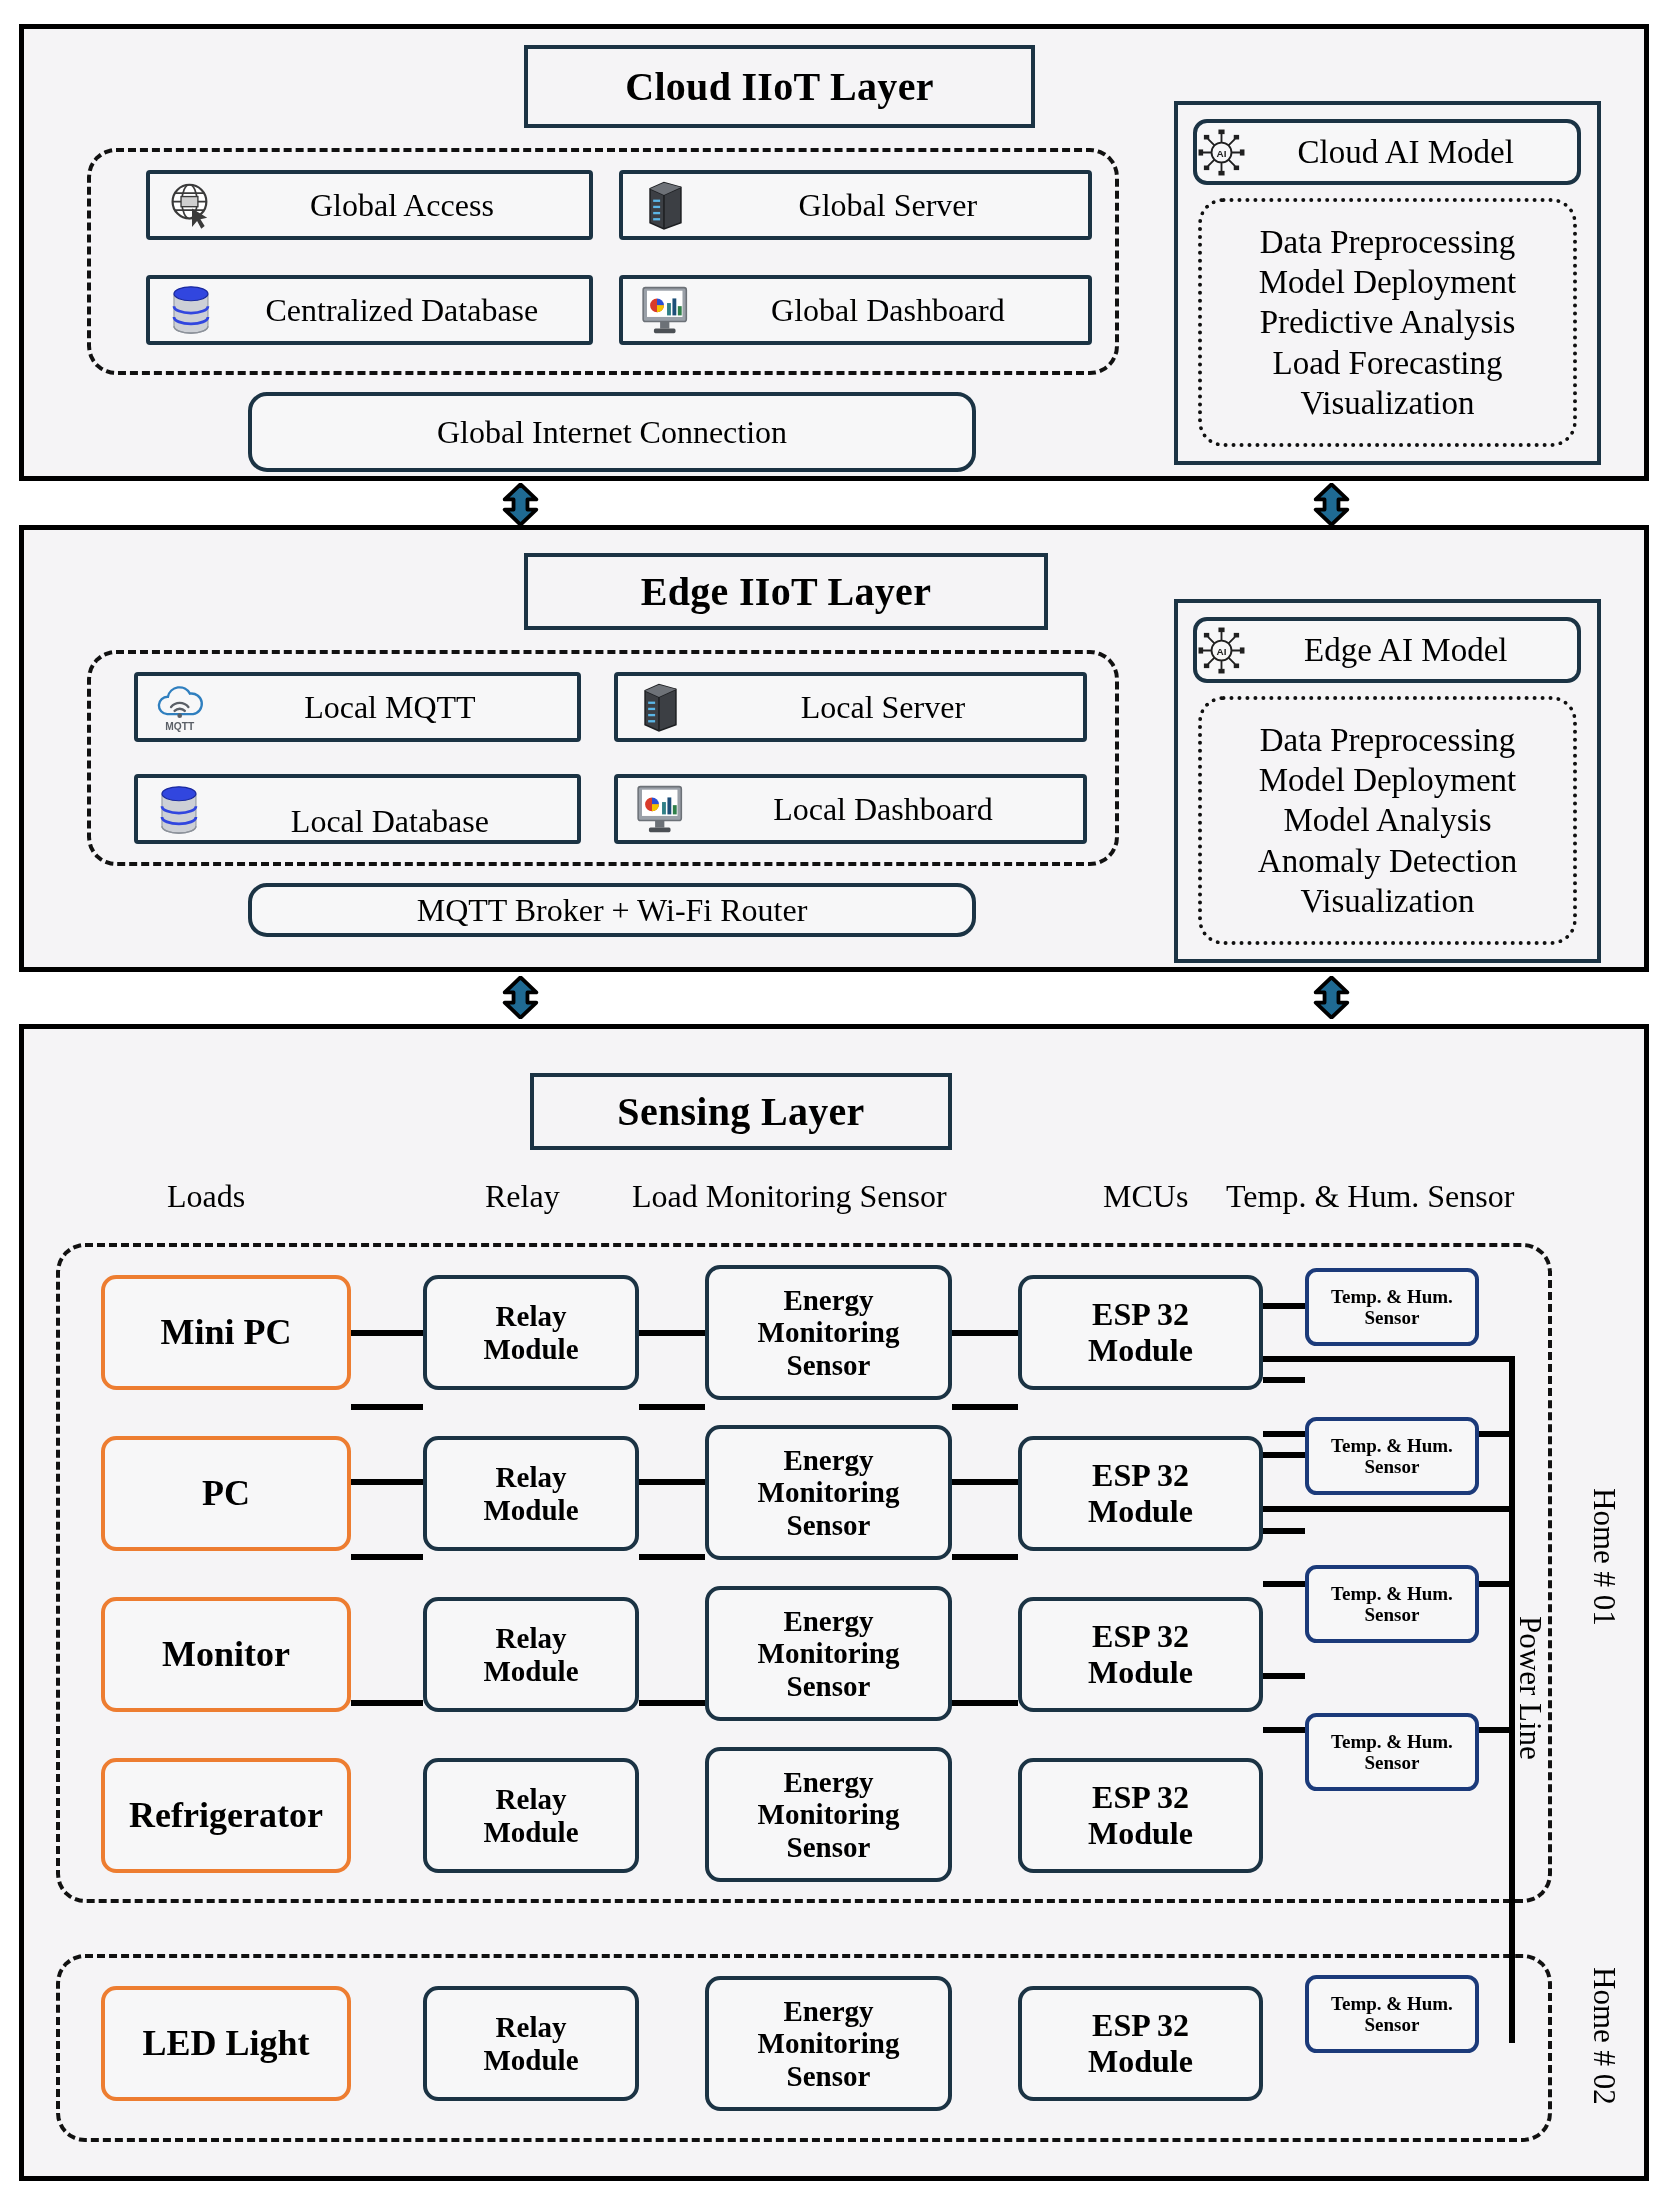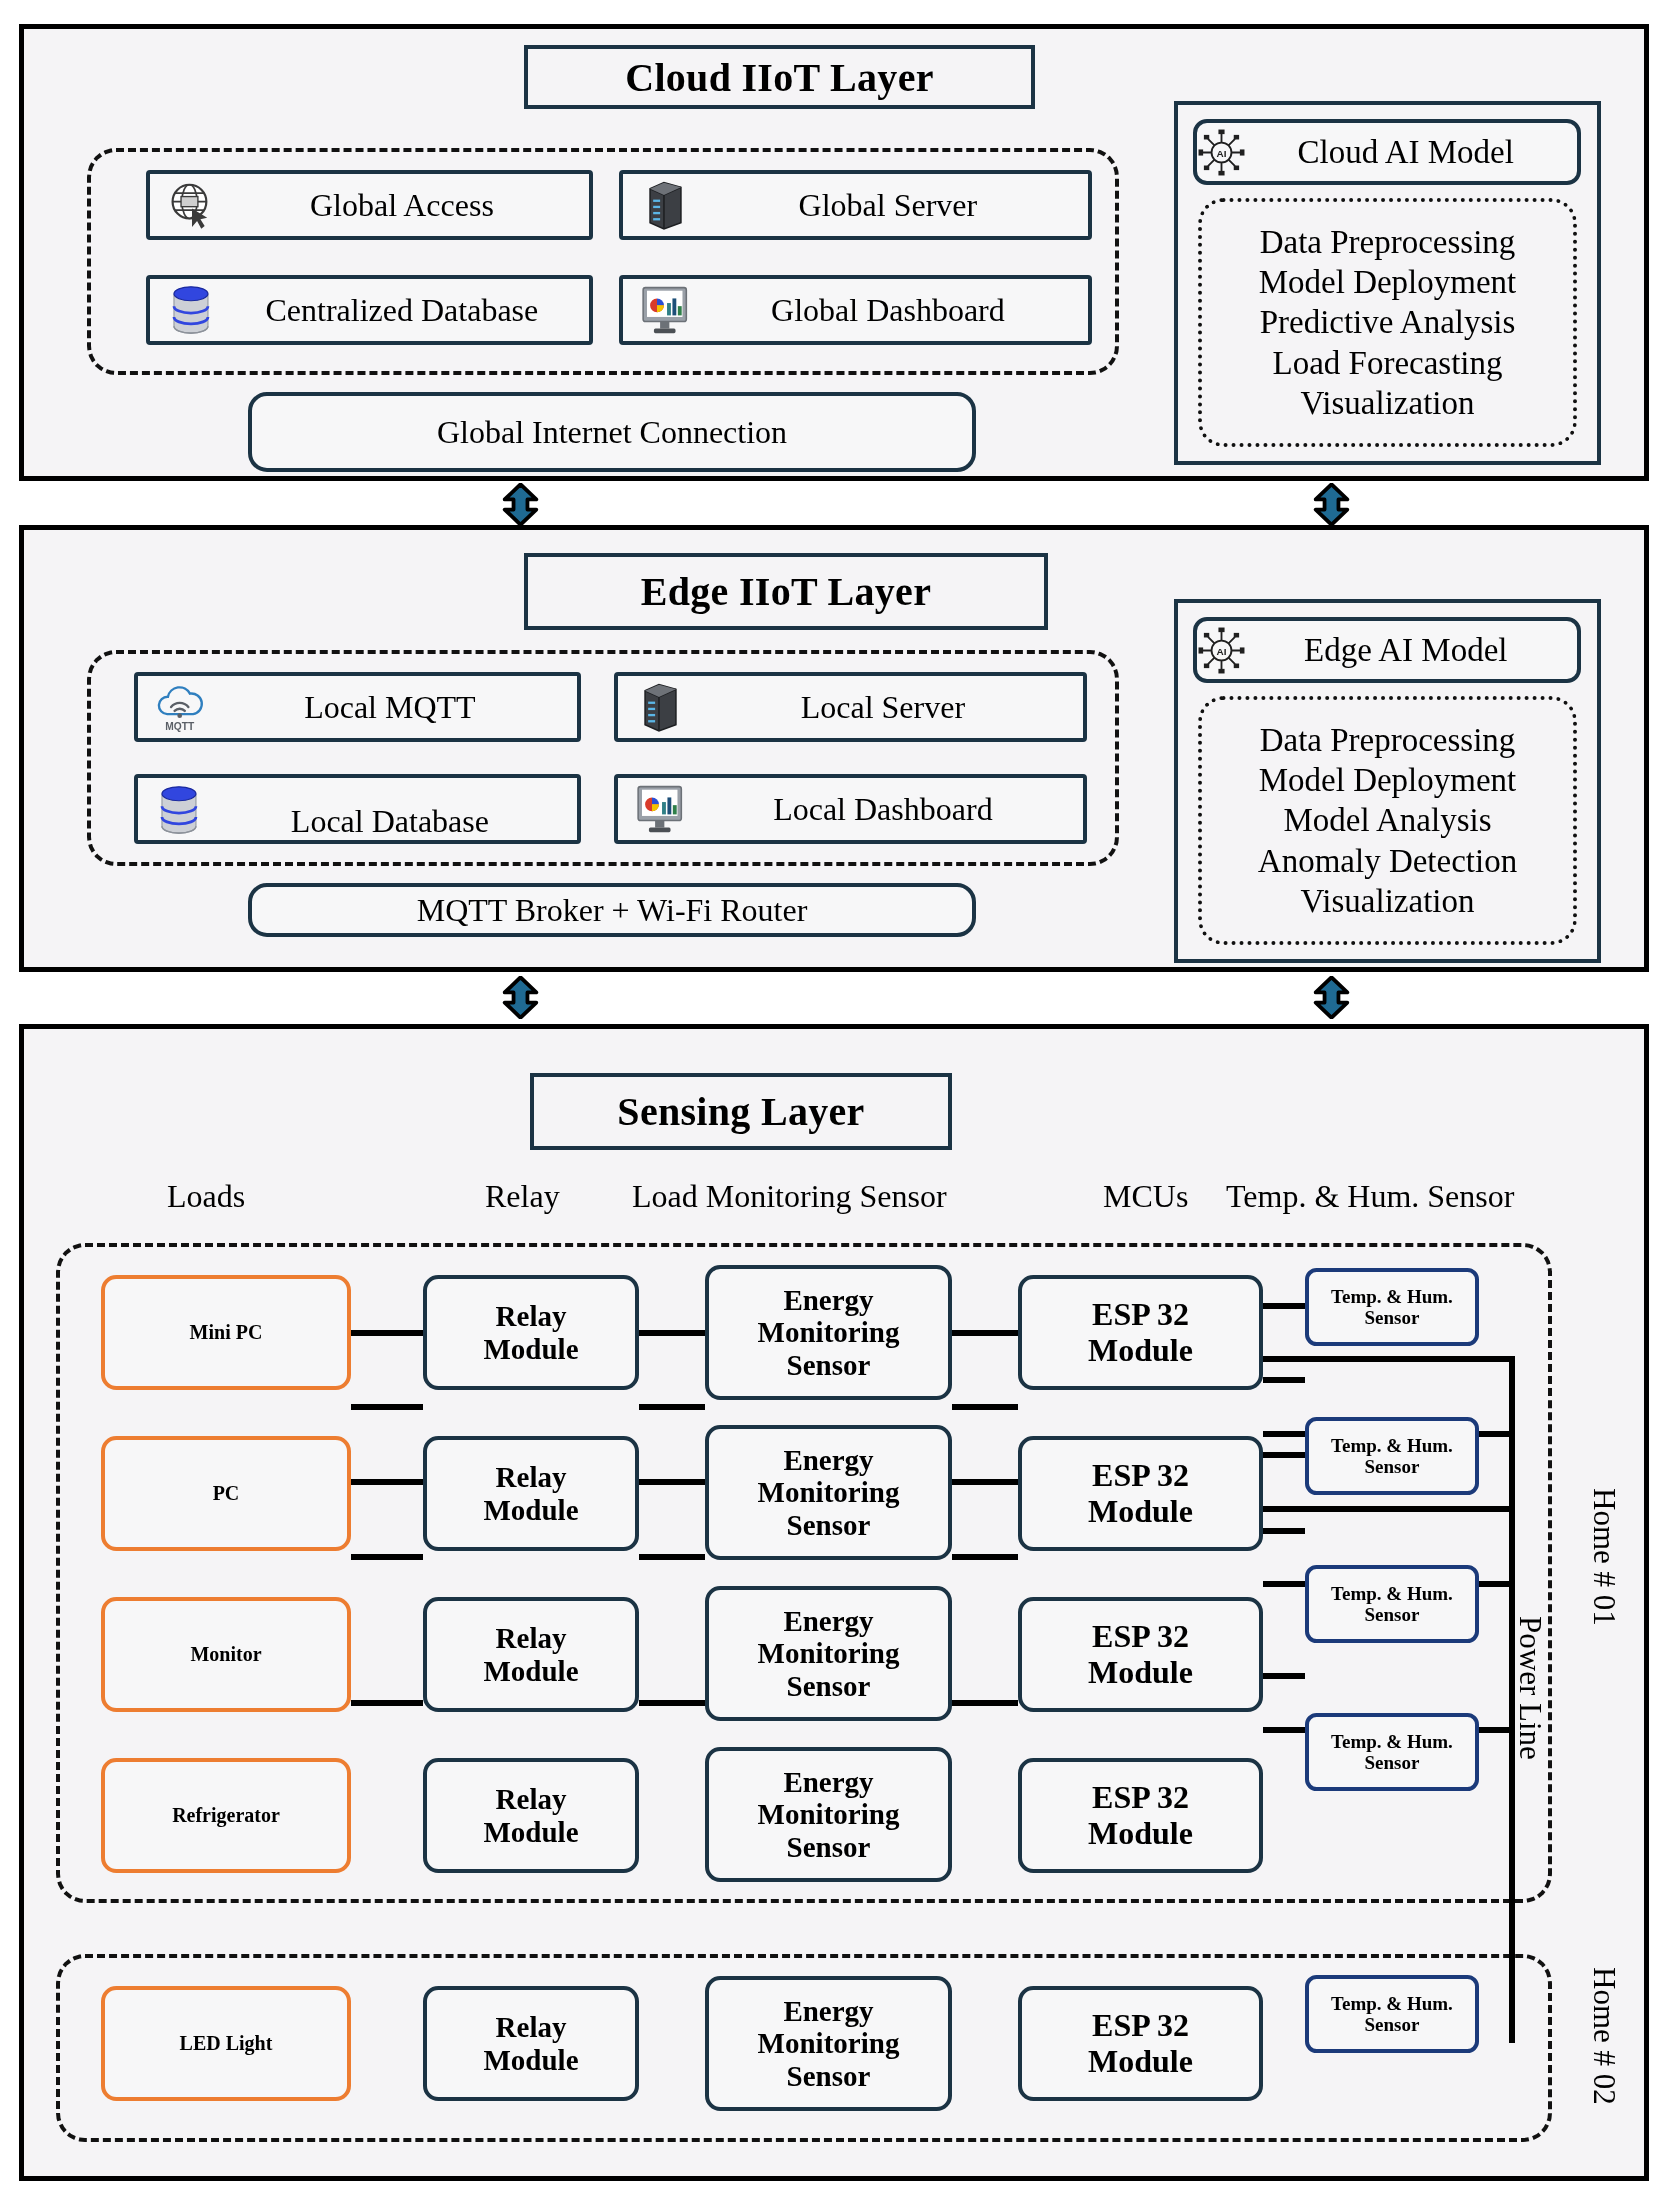--- a/index.html
+++ b/index.html
@@ -99,21 +99,21 @@
 
   
   .node {
     position:absolute;
     border-radius:15.3px;
     background:#f7f7f8;
     display:flex; align-items:center; justify-content:center;
     text-align:center; color:#000; font-weight:bold;
     line-height:1.12;
   }
-  .node.load   { border:4.5px solid #ED7D31; font-size:20px; }
+  .node.load   { border:4.5px solid #ED7D31; font-size:36px; }
   .node.relay  { border:4.5px solid #1b3344; font-size:29px; }
   .node.energy { border:4.5px solid #1b3344; font-size:29px; }
   .node.mcu    { border:4.5px solid #1b3344; font-size:32px; }
   .node.th     { border:4.5px solid #1b3a7a; font-size:19px; border-radius:11.5px; }
 
   
   .wire { position:absolute; background:#000000; }
 
   
   .vlabel {
@@ -126,21 +126,21 @@
   
   .ico { display:block; }
 </style>
 </head>
 <body>
 
 <div class="stage">
 
   <div class="layer" id="cloud-layer"></div>
 
-  <div class="layer-title" style="left:524px; top:45px; width:511px; height:64px; font-size:40px;">
+  <div class="layer-title" style="left:524px; top:45px; width:511px; height:83px; font-size:40px;">
     <span>Cloud IIoT Layer</span>
   </div>
 
   <div class="dash-group" style="left:87px; top:148px; width:1032px; height:227px;"></div>
 
   <div class="pill" style="left:146px; top:170px; width:447px; height:70px;">
     <span class="icon-slot">
       <svg class="ico" width="54" height="54" viewBox="0 0 64 64">
         <circle cx="29" cy="28" r="20" fill="#ffffff" stroke="#3a3a3a" stroke-width="2.6"></circle>
         <ellipse cx="29" cy="28" rx="9" ry="20" fill="none" stroke="#3a3a3a" stroke-width="2"></ellipse>

